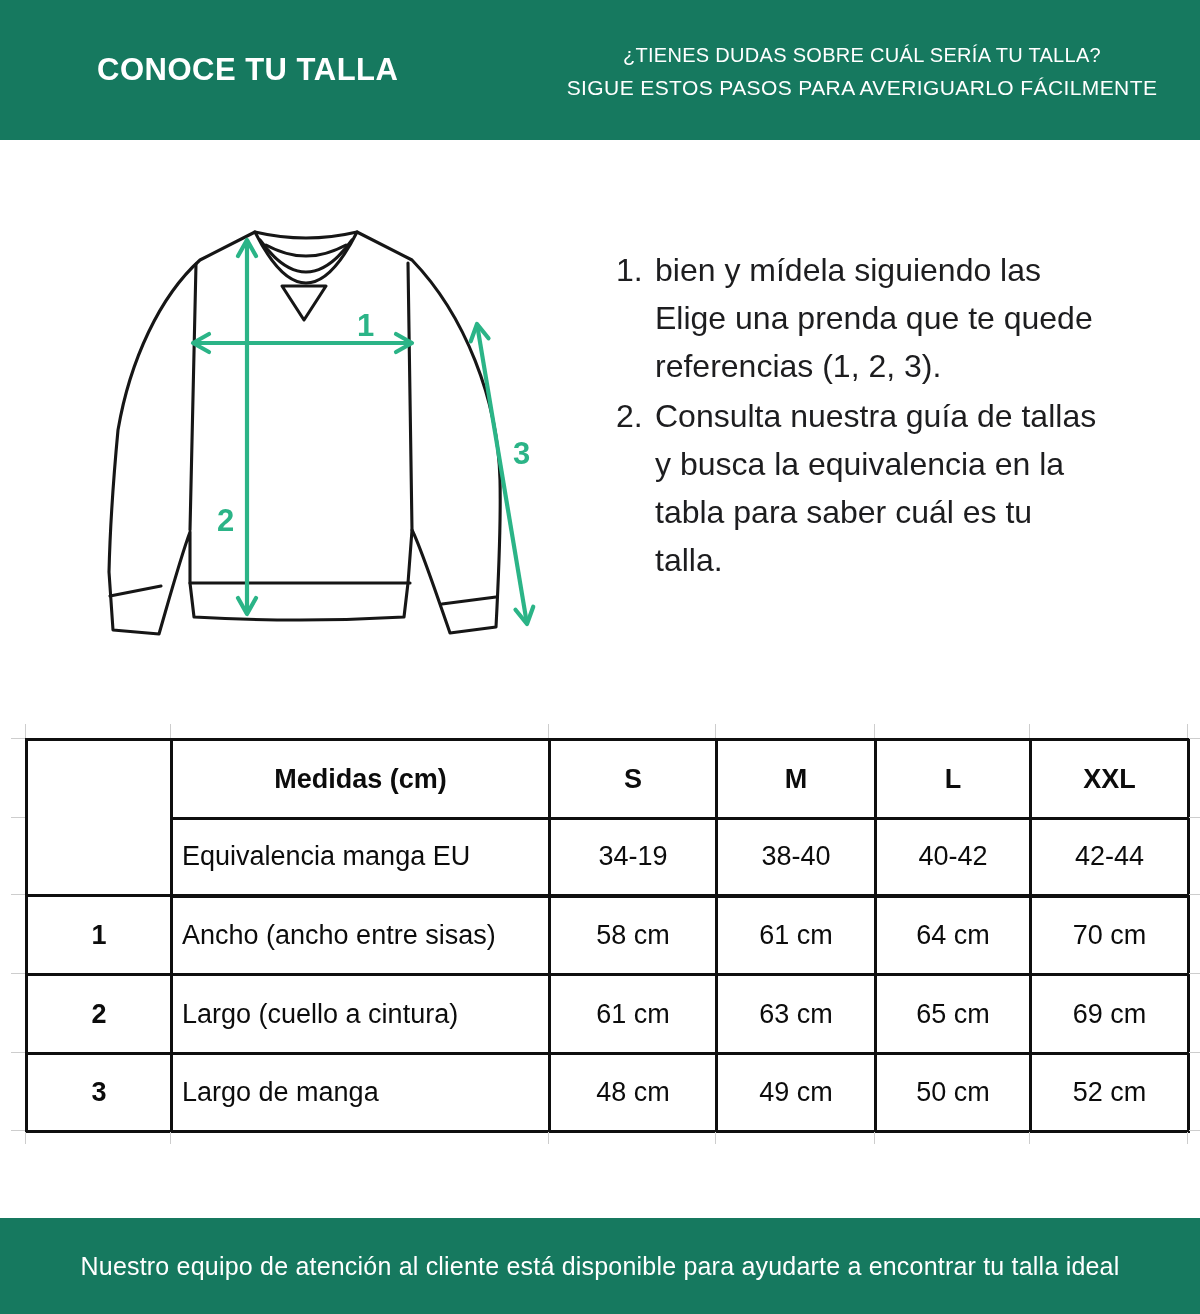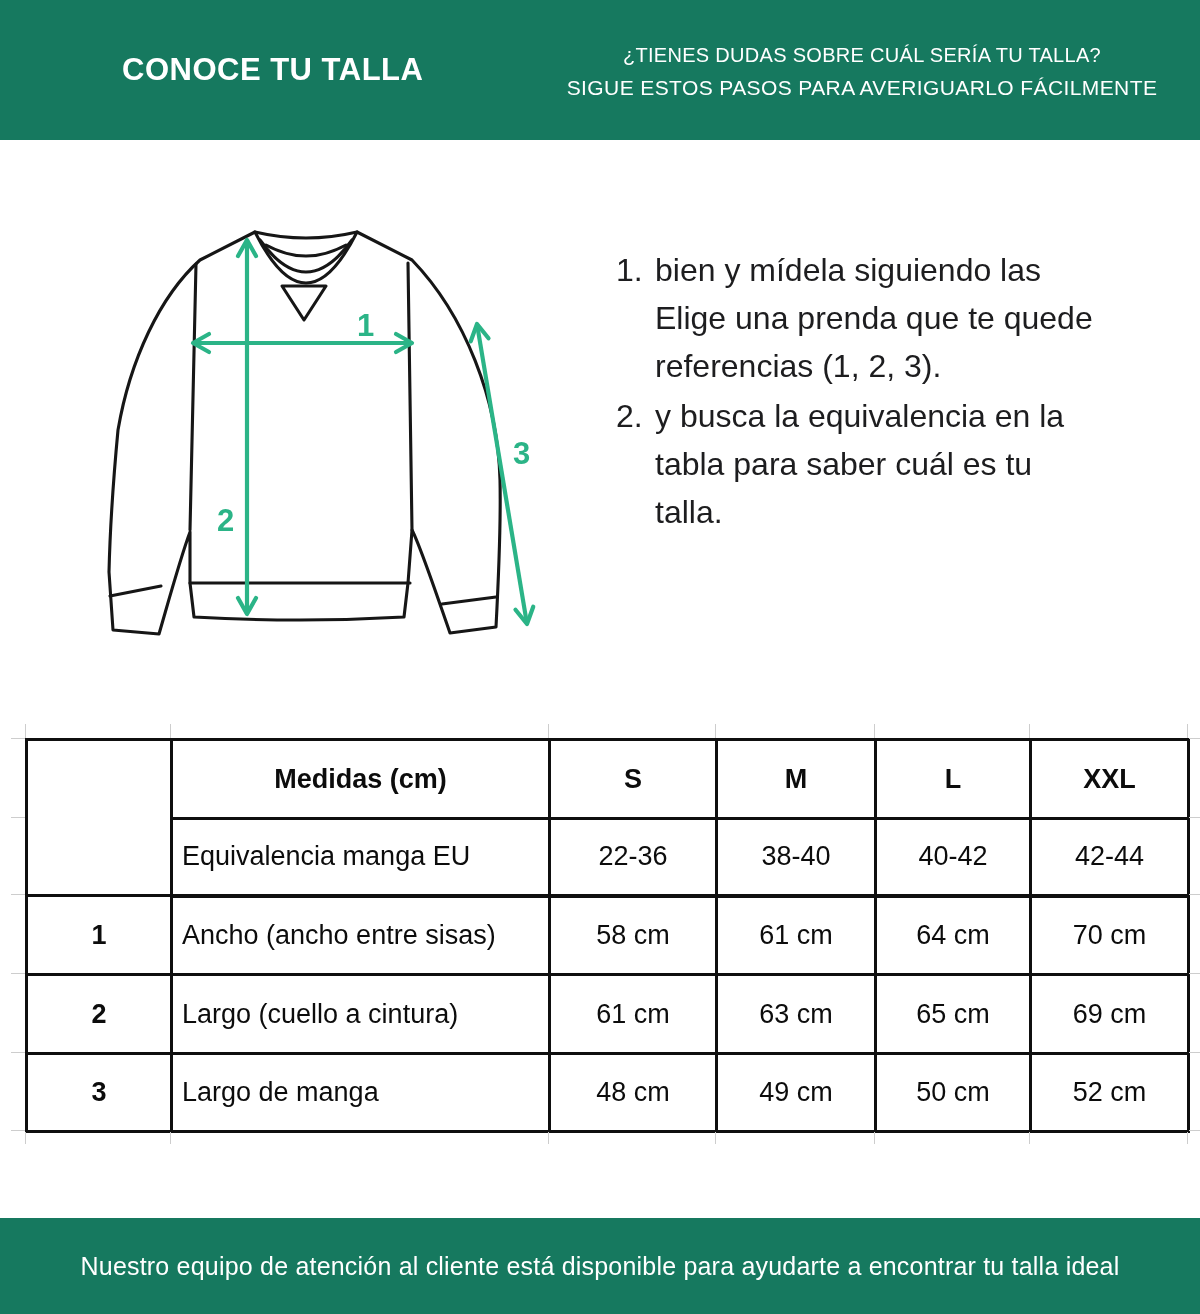--- a/index.html
+++ b/index.html
@@ -10,21 +10,21 @@
     font-family:"Liberation Sans","DejaVu Sans",sans-serif;
     color:#1d1d1f;
   }
 
   
   .topbar {
     position:absolute; left:0; top:0; width:1200px; height:140px;
     background:#16795f; color:#ffffff;
   }
   .topbar-title {
-    position:absolute; left:122px; top:0; height:140px;
+    position:absolute; left:97px; top:0; height:140px;
     display:flex; align-items:center;
     font-size:31px; font-weight:700; letter-spacing:.5px;
   }
   .topbar-right {
     position:absolute; left:540px; top:44px; width:644px;
     text-align:center;
   }
   .topbar-question { font-size:20px; font-weight:400; letter-spacing:.3px; }
   .topbar-sub { margin-top:9px; font-size:21px; font-weight:400; letter-spacing:.4px; }
 
@@ -144,20 +144,21 @@
       <div class="instr-num">1.</div>
       <div class="instr-lines">
         <div>bien y mídela siguiendo las</div>
         <div>Elige una prenda que te quede</div>
         <div>referencias (1, 2, 3).</div>
       </div>
     </div>
     <div class="instr-item">
       <div class="instr-num">2.</div>
       <div class="instr-lines">
+        <div>Consulta nuestra guía de tallas</div>
         <div>y busca la equivalencia en la</div>
         <div>tabla para saber cuál es tu</div>
         <div>talla.</div>
       </div>
     </div>
   </div>
 
   <table class="size-table">
     <colgroup>
       <col style="width:145px">
@@ -171,21 +172,21 @@
         <tr style="height:79px">
       <td rowspan="2"></td>
       <th>Medidas (cm)</th>
       <th>S</th>
       <th>M</th>
       <th>L</th>
       <th>XXL</th>
     </tr>
     <tr style="height:77px" class="eq">
       <td class="lbl">Equivalencia manga EU</td>
-      <td>22-36</td>
+      <td>34-19</td>
       <td>38-40</td>
       <td>40-42</td>
       <td>42-44</td>
     </tr>
     <tr style="height:79px">
       <td class="num">1</td>
       <td class="lbl">Ancho (ancho entre sisas)</td>
       <td>58 cm</td>
       <td>61 cm</td>
       <td>64 cm</td>

